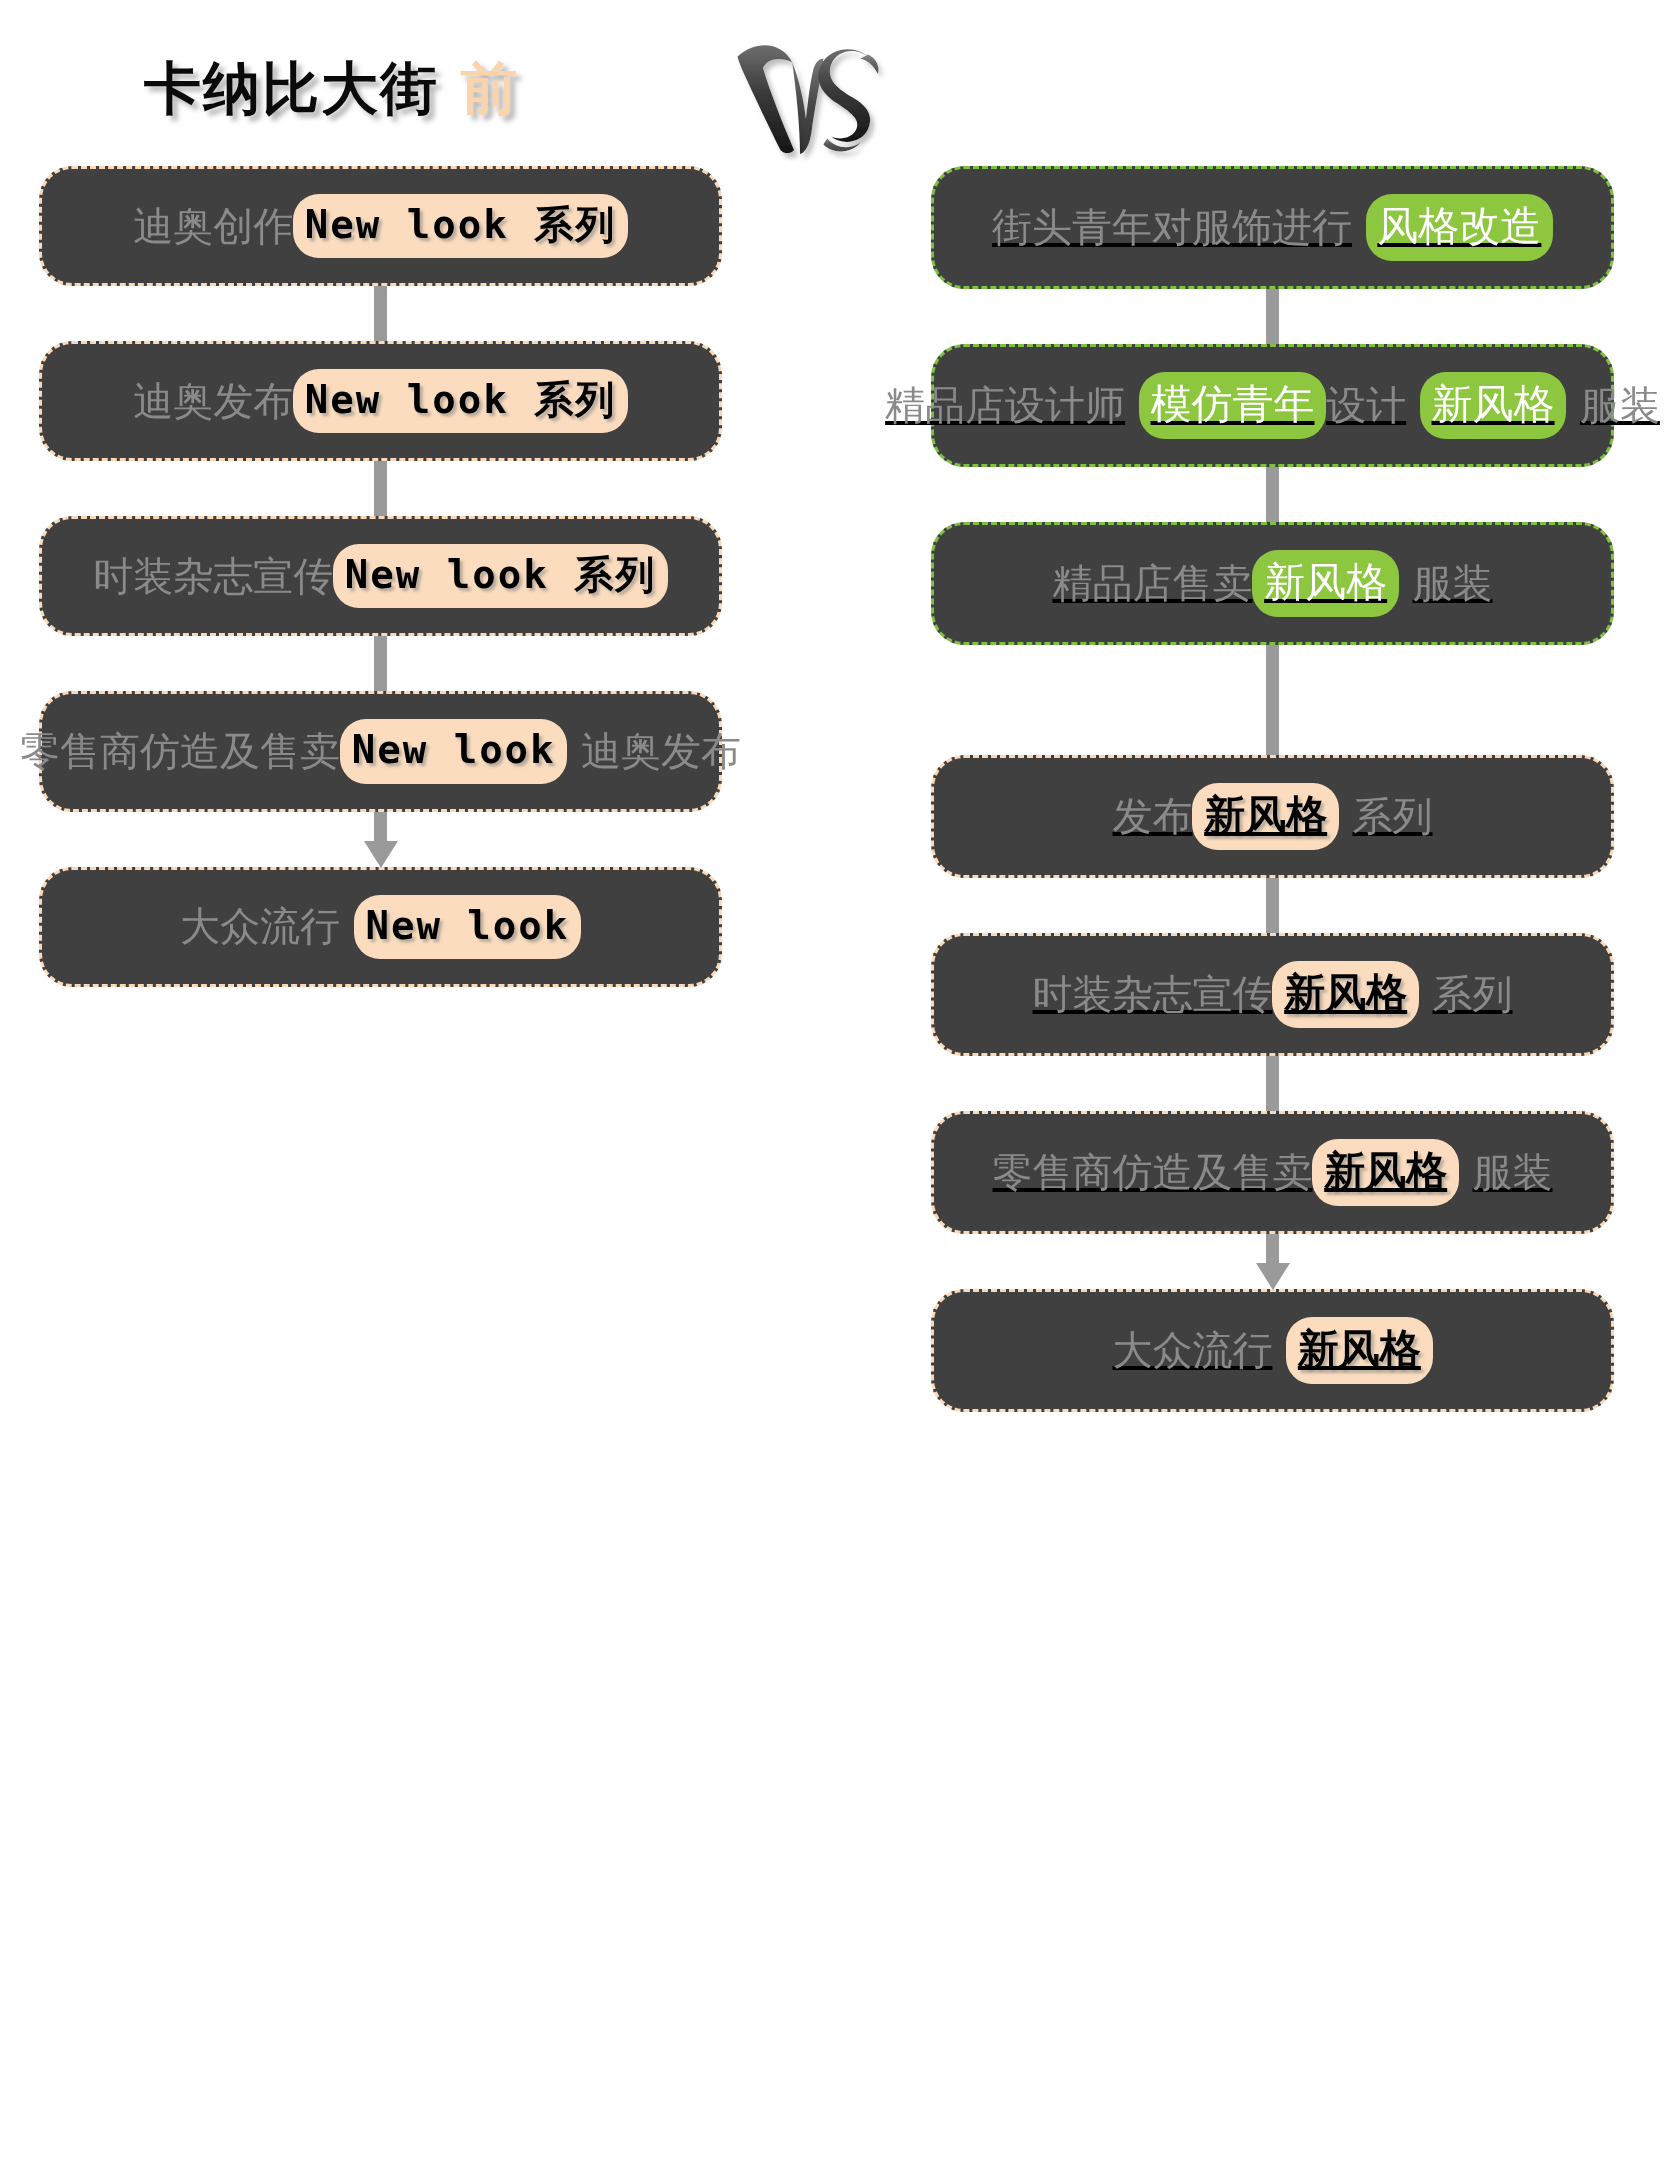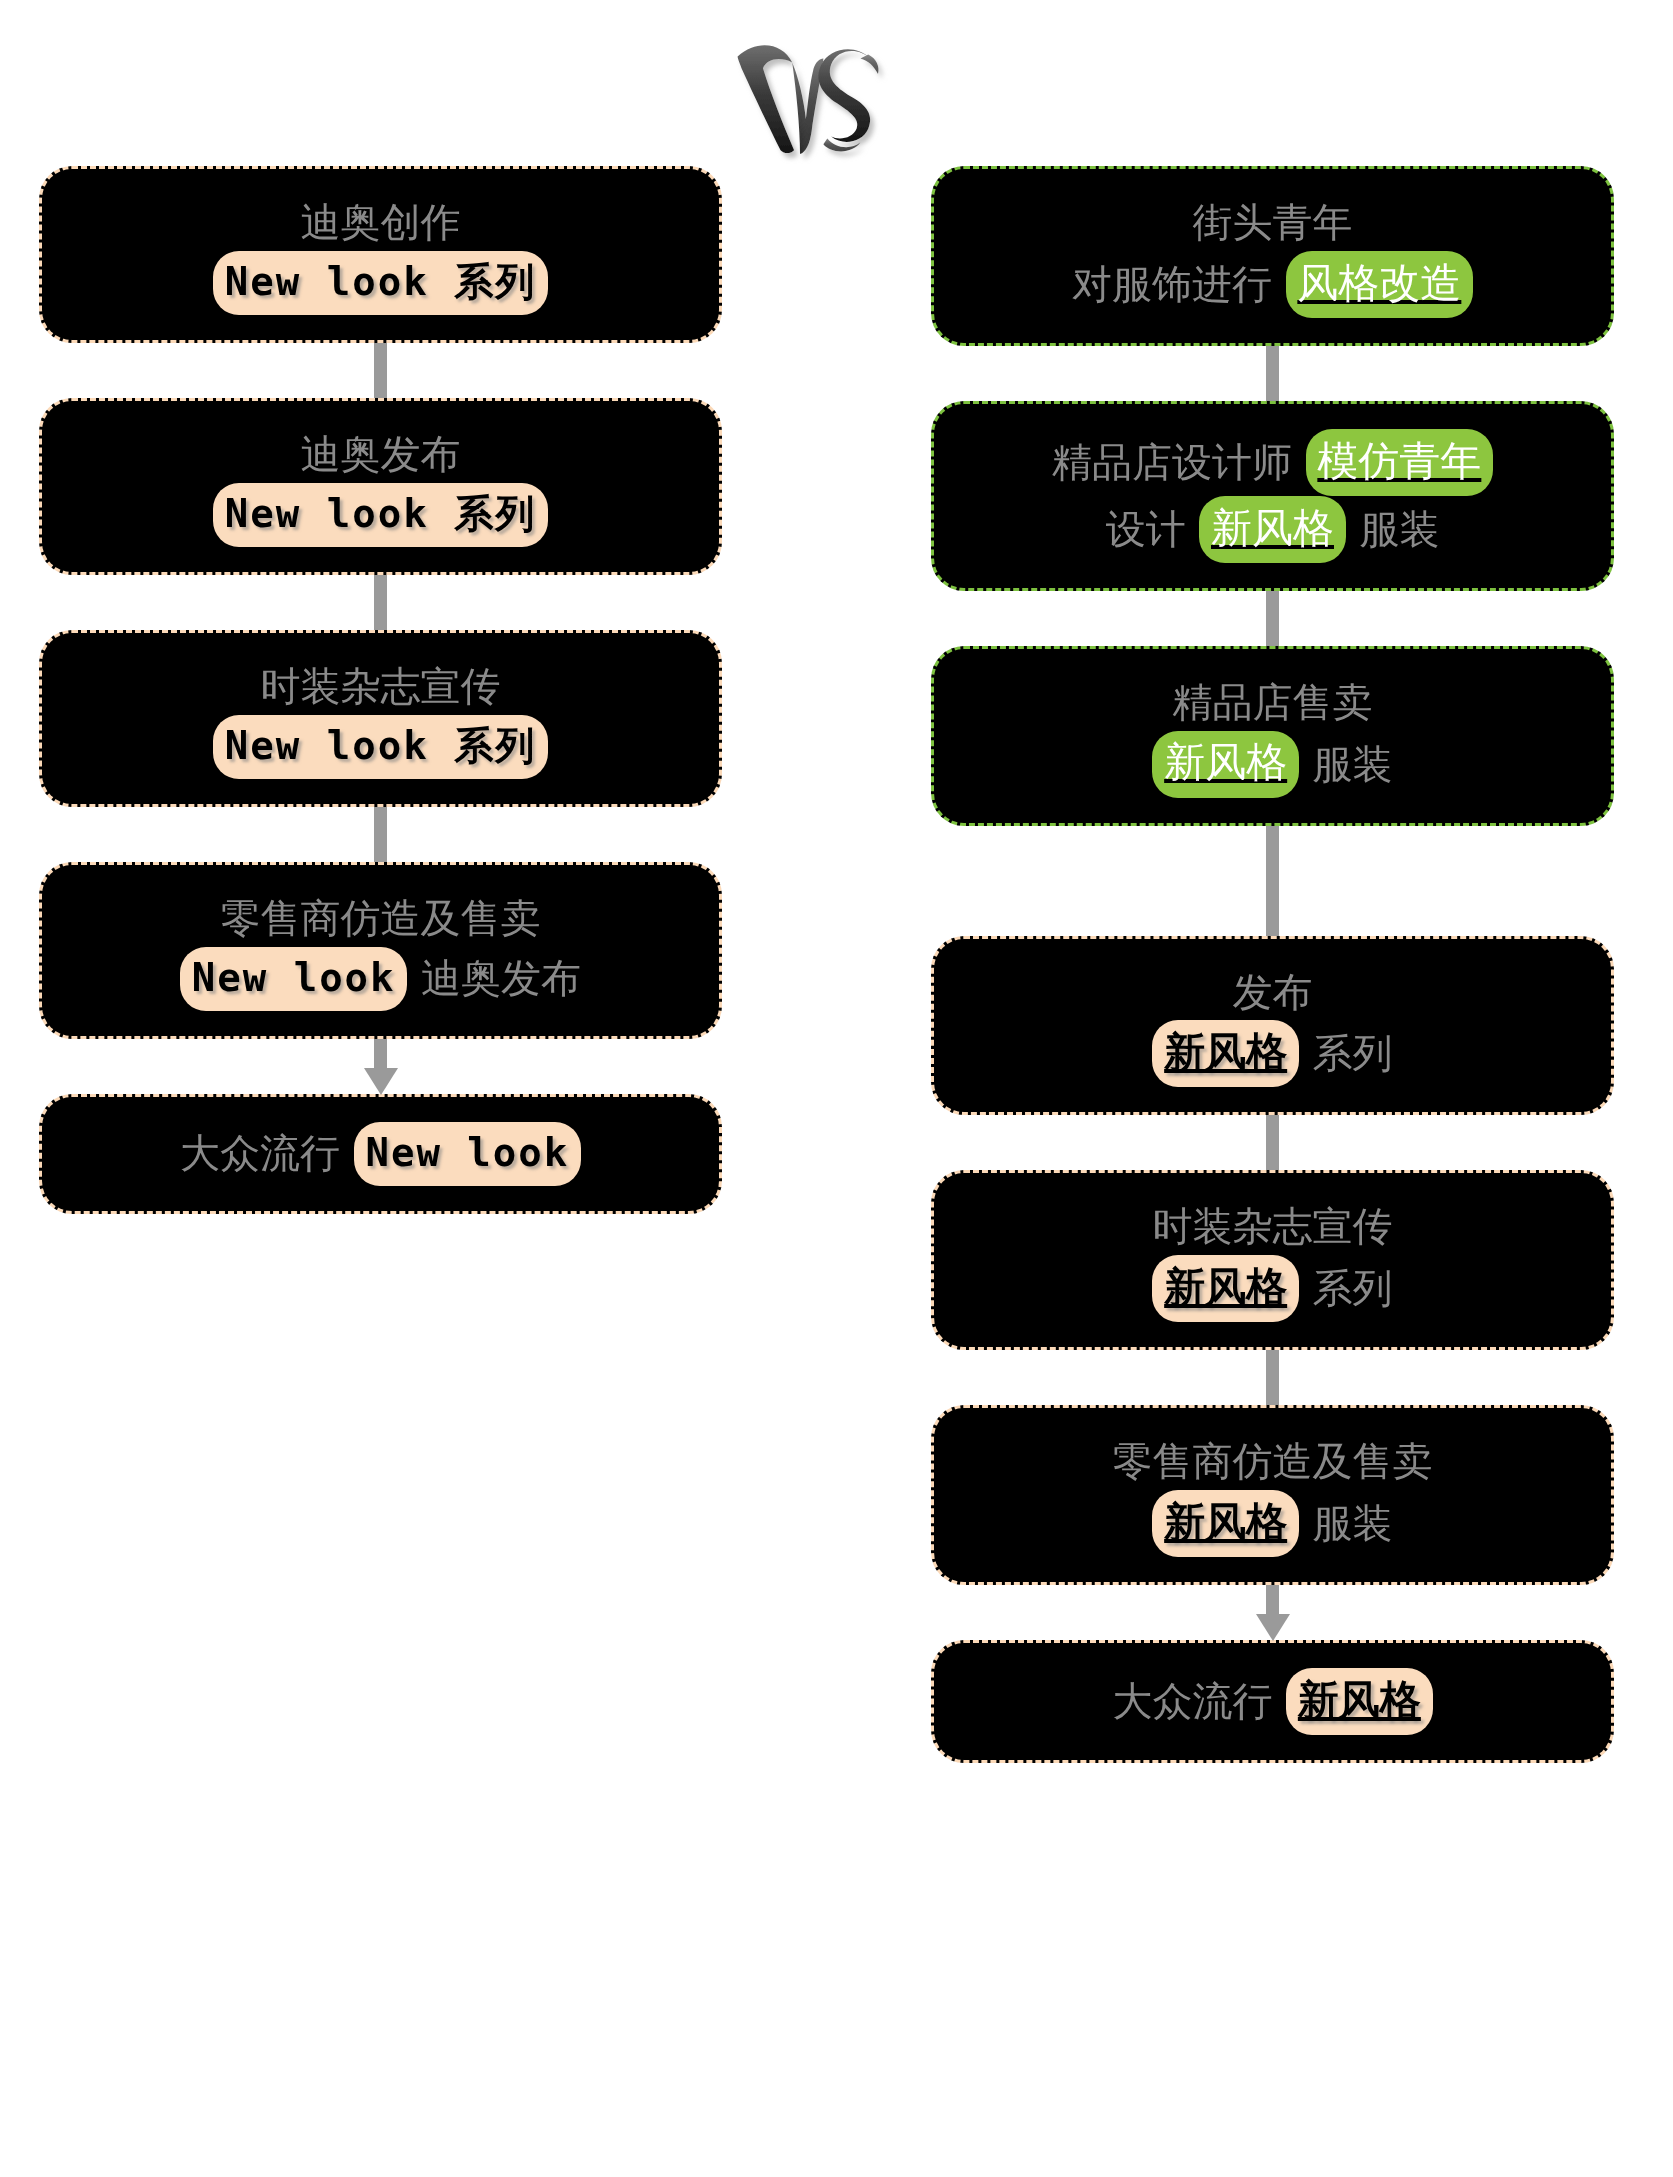--- a/index.html
+++ b/index.html
@@ -57,24 +57,23 @@
     width: 683px;
   }
   .column-left  { left: 39px; }
   .column-right { left: 931px; text-decoration: underline; }
 
   
   .node {
     box-sizing: border-box;
     border: 3.9px dashed #fbd9b8;
     border-radius: 33px;
-    background: #000000;
+    background: #404040;
     padding: 25px 25px;
     display: flex;
-    flex-direction: column;
     align-items: center;
     justify-content: center;
   }
   .node.green {
     border-color: #7dc13f;
   }
   .node-line {
     display: flex;
     align-items: center;
     justify-content: center;
@@ -144,20 +143,23 @@
     border-left: 17.6px solid transparent;
     border-right: 17.6px solid transparent;
     border-top: 27px solid #9a9a9a;
   }
 </style>
 </head>
 <body>
 
 <div class="header">
 
+  <div class="title title-left">
+    <span>卡纳比大街</span><span class="suffix suffix-peach">前</span>
+  </div>
 
   <div class="vs-logo">
     <svg viewBox="0 0 200 140" width="195" height="137" aria-hidden="true">
       <defs>
         <linearGradient id="vsg" x1="0" y1="0" x2="0" y2="1">
           <stop offset="0%" stop-color="#6e6e6e"></stop>
           <stop offset="45%" stop-color="#3a3a3a"></stop>
           <stop offset="100%" stop-color="#151515"></stop>
         </linearGradient>
         <filter id="vsshadow" x="-30%" y="-30%" width="180%" height="180%">

